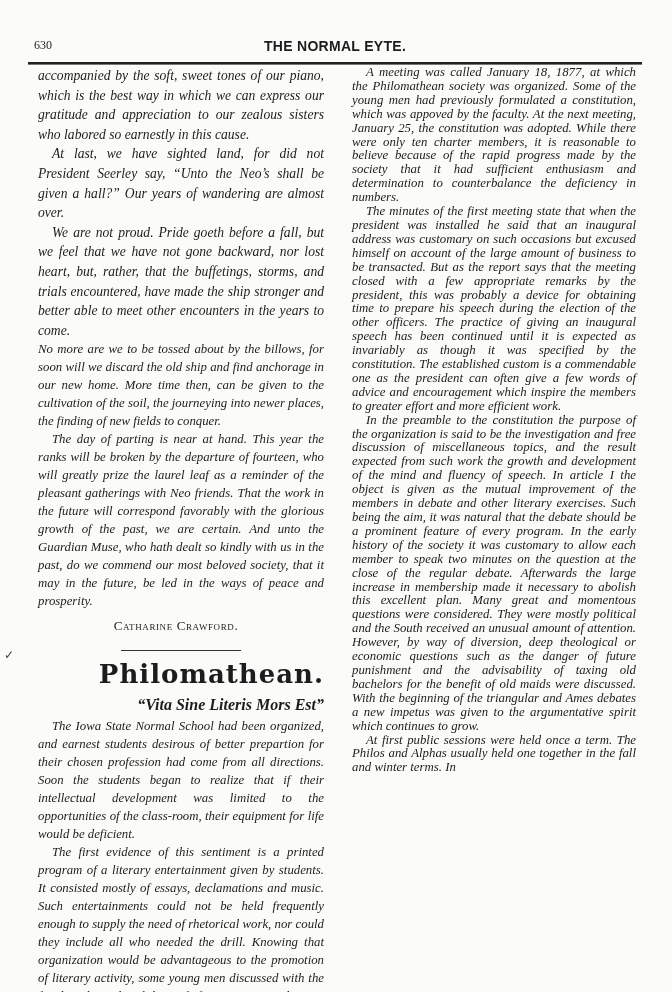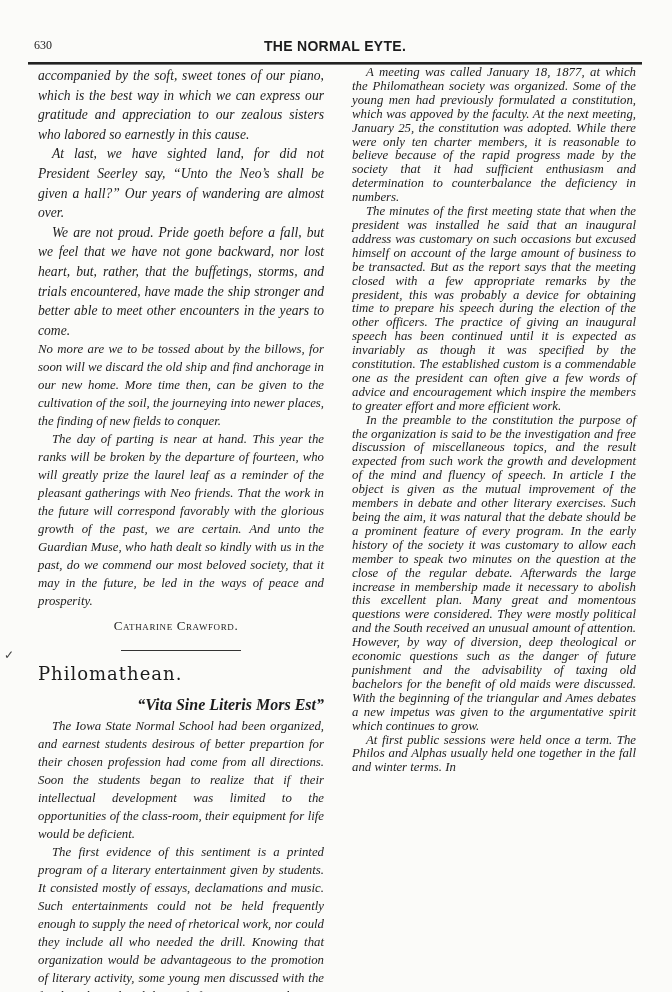--- a/index.html
+++ b/index.html
@@ -32,22 +32,22 @@
   .col p.ind { text-indent: 14px; }
   .col-left .tight { line-height: 18px; font-size: 12.8px; }
   .signature {
     text-align: center; font-variant: small-caps; letter-spacing: 0.6px;
     font-size: 13px; margin: 6px 10px 0 0;
   }
   .divider {
     width: 120px; margin: 14px auto 8px; border-top: 1px solid #333;
   }
   .section-title {
-    text-align: left; font-size: 18px; line-height: 30px;
-    font-family: "DejaVu Serif", serif; font-weight: normal; letter-spacing: 1px;
+    text-align: right; font-size: 26px; line-height: 30px;
+    font-family: "DejaVu Serif", serif; font-weight: bold; letter-spacing: 1px;
     margin: 0;
   }
   .motto {
     text-align: right; font-style: italic; font-weight: bold;
     font-size: 16px; line-height: 16px; margin: 8px 0 4px;
   }
   .check-mark {
     position: absolute; left: 4px; top: 648px; font-size: 12px; color: #444;
   }
 </style>

